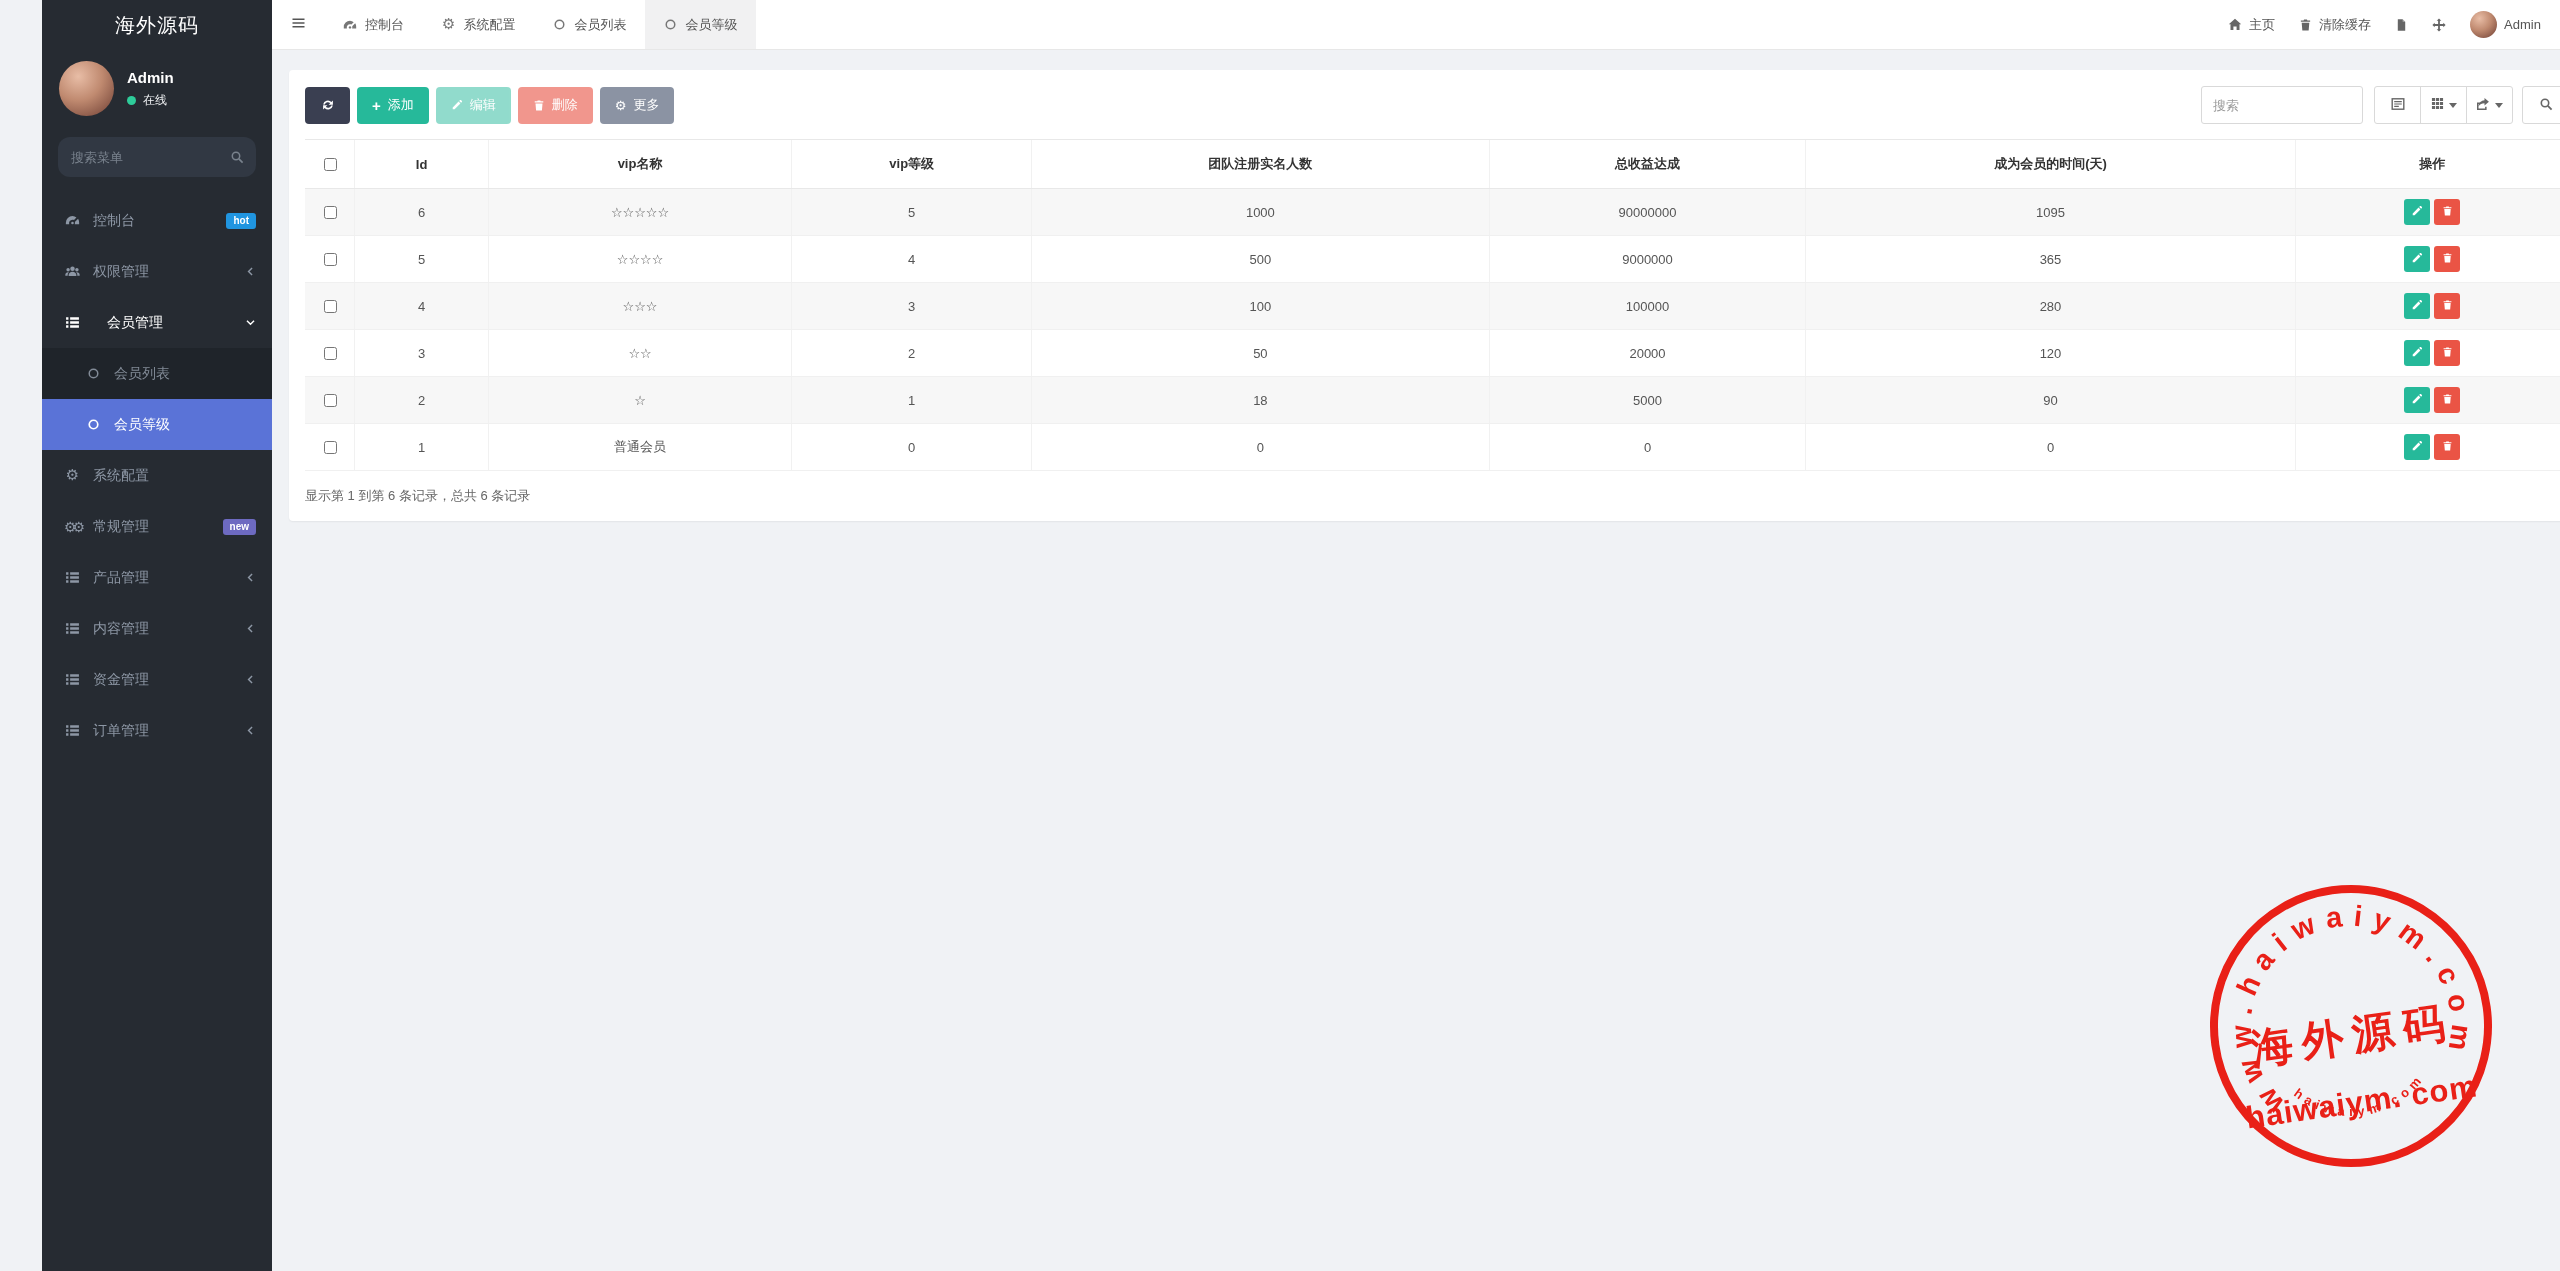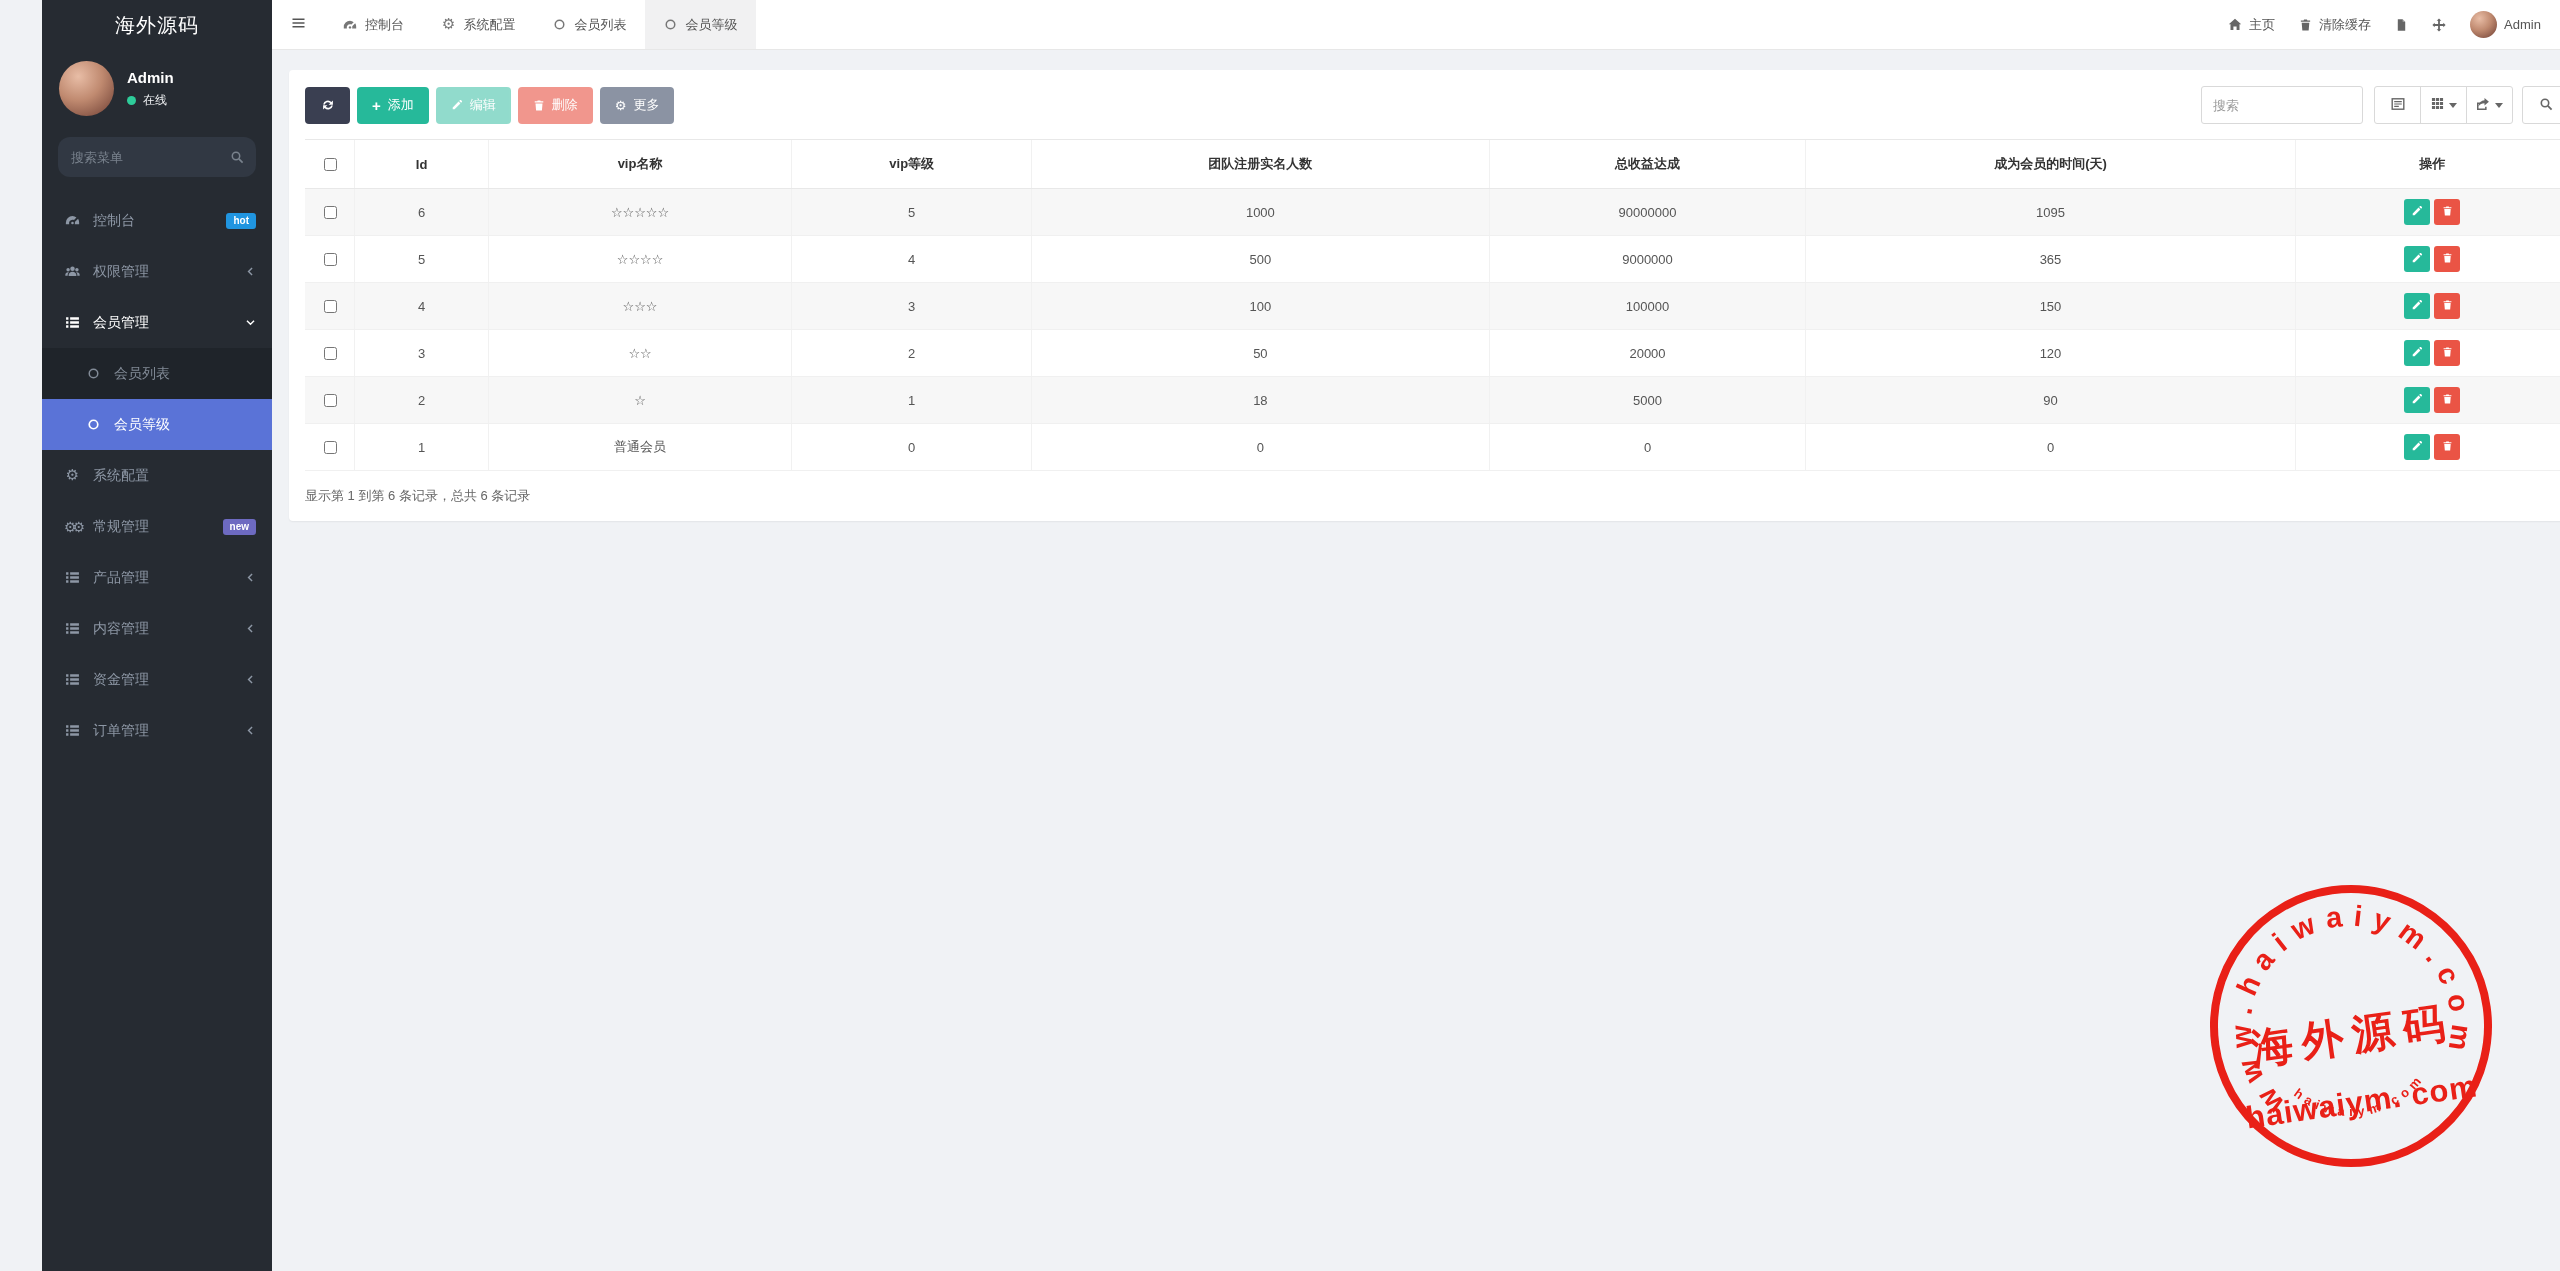--- a/index.html
+++ b/index.html
@@ -21,21 +21,21 @@
   .user-status { display:flex; align-items:center; gap:7px; color:#f2f4f6; font-size:12px; }
   .dot { width:9px; height:9px; border-radius:50%; background:#2ecc9a; }
   .side-search { margin:8px 16px 18px; position:relative; }
   .side-search input { width:100%; height:40px; background:#313843; border:0; border-radius:12px;
     color:#c7cdd5; padding:0 36px 0 13px; font-size:13px; outline:none; }
   .side-search input::placeholder { color:#79828d; }
   .side-search .s-ico { position:absolute; right:12px; top:13px; color:#79828d; }
   .menu a { display:flex; align-items:center; height:51px; padding:0 16px 0 21px;
     color:#8d97a5; text-decoration:none; font-size:14px; }
   .menu .ico { width:19px; margin-right:11px; display:flex; justify-content:center; align-items:center; color:#8d97a5; }
-  .menu a.parent-active { color:#ffffff; }
+  .menu a.parent-active { color:#ffffff;gap:14px; }
   .menu a.parent-active .ico { color:#ffffff; }
   .m-label { flex:0 1 auto; }
   .badge { margin-left:auto; font-size:10px; font-weight:bold; color:#fff; padding:3px 7px; border-radius:3px; line-height:1; }
   .badge.hot { background:#2095e0; }
   .badge.new { background:#6d6ac1; }
   .chev { margin-left:auto; color:#8d97a5; display:flex; }
   .submenu { background:#1f242a; }
   .submenu a { padding-left:42px; color:#828b97; }
   .submenu a .ico { color:inherit; }
   .submenu a.active { background:#5a73d7; color:#ffffff; }
@@ -486,21 +486,21 @@
                       </svg></span>
                   </button></td>
               </tr>
               <tr class="odd">
                 <td><input type="checkbox" style=""></td>
                 <td>4</td>
                 <td>☆☆☆</td>
                 <td>3</td>
                 <td>100</td>
                 <td>100000</td>
-                <td>150</td>
+                <td>280</td>
                 <td><button class="op-btn op-edit">
                     <span><svg width="12" height="12" viewBox="0 0 14 14" fill="currentColor">
                         <path d="M2 9.8 8.8 3l2.2 2.2L4.2 12H2zM9.6 2.2l.9-.9c.3-.3.8-.3 1.1 0l1.1 1.1c.3.3.3.8 0 1.1l-.9.9z"></path>
                       </svg></span>
                   </button><button class="op-btn op-del">
                     <span><svg width="11" height="12" viewBox="0 0 14 14" fill="currentColor">
                         <path d="M5.4 1.2h3.2l.4.9h3v1.4H2V2.1h3zM2.9 4.6h8.2l-.7 8.2H3.6z"></path>
                       </svg></span>
                   </button></td>
               </tr>

